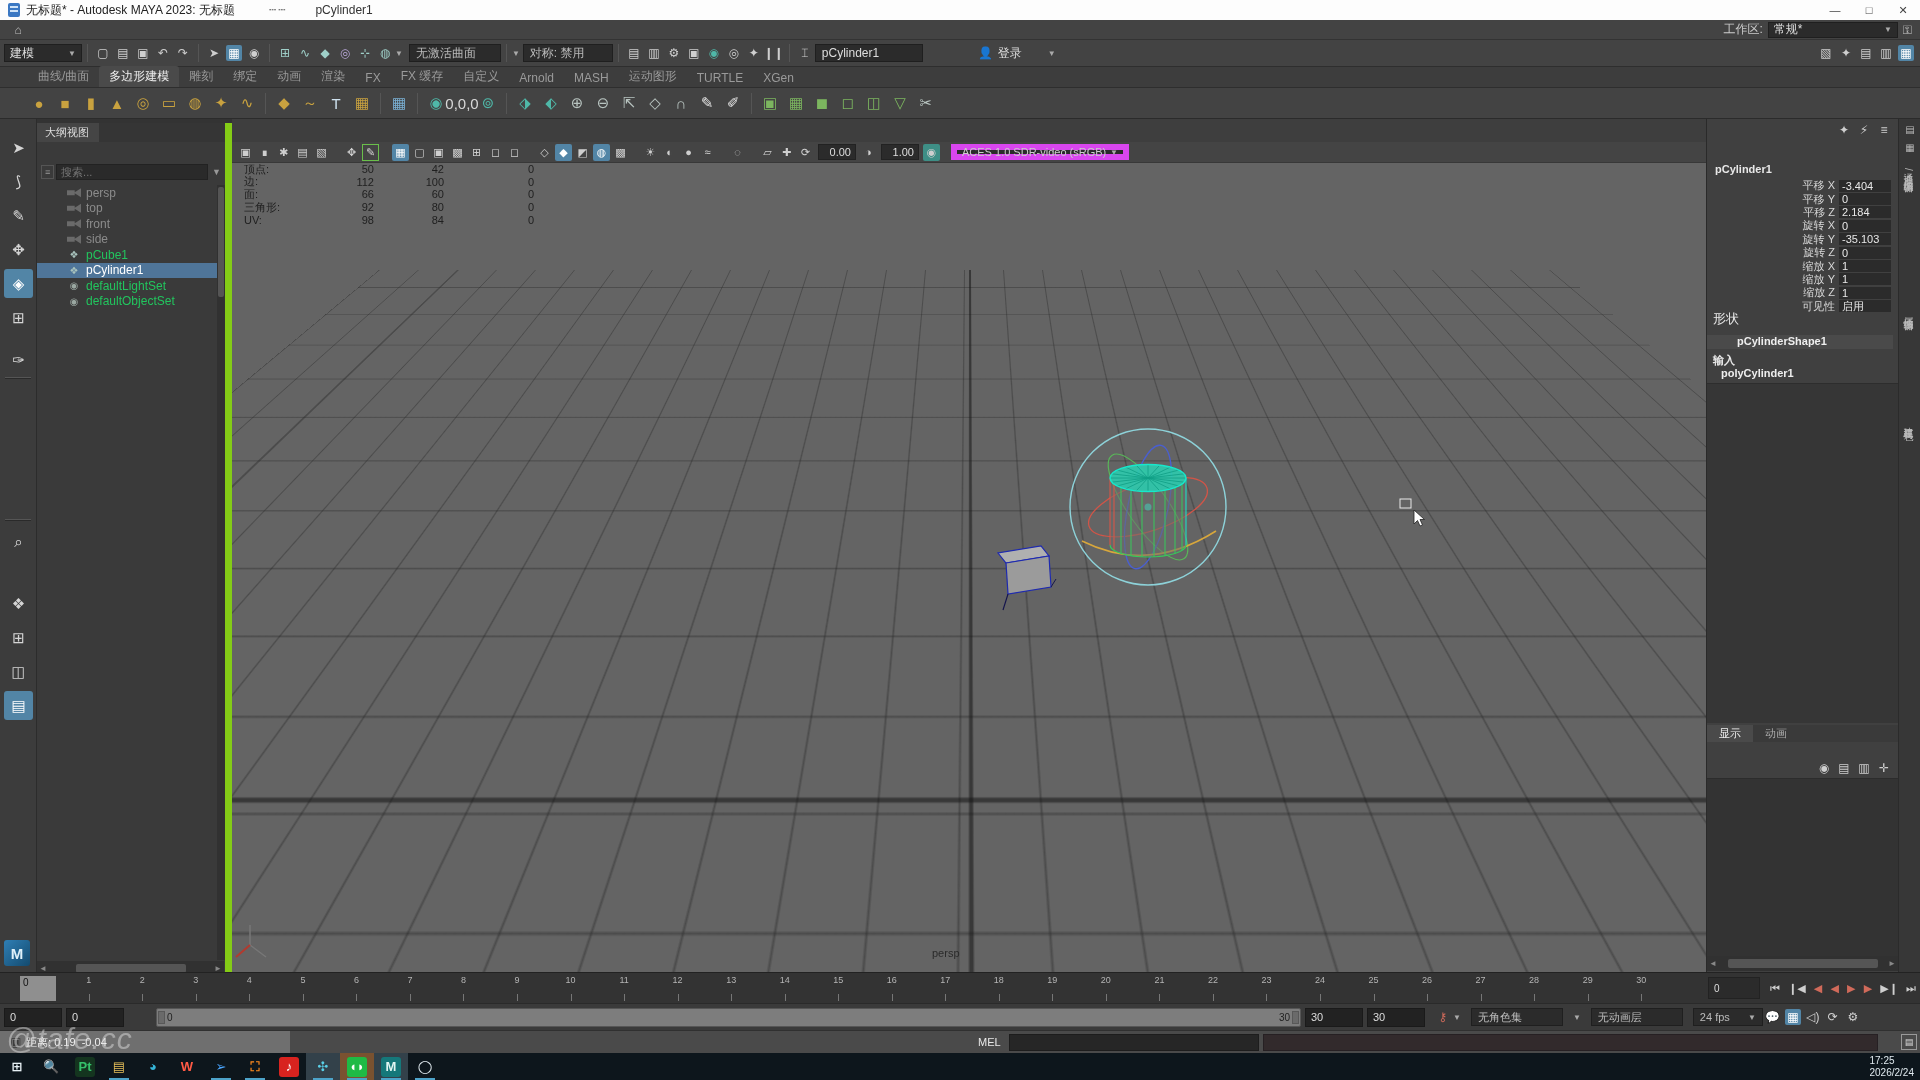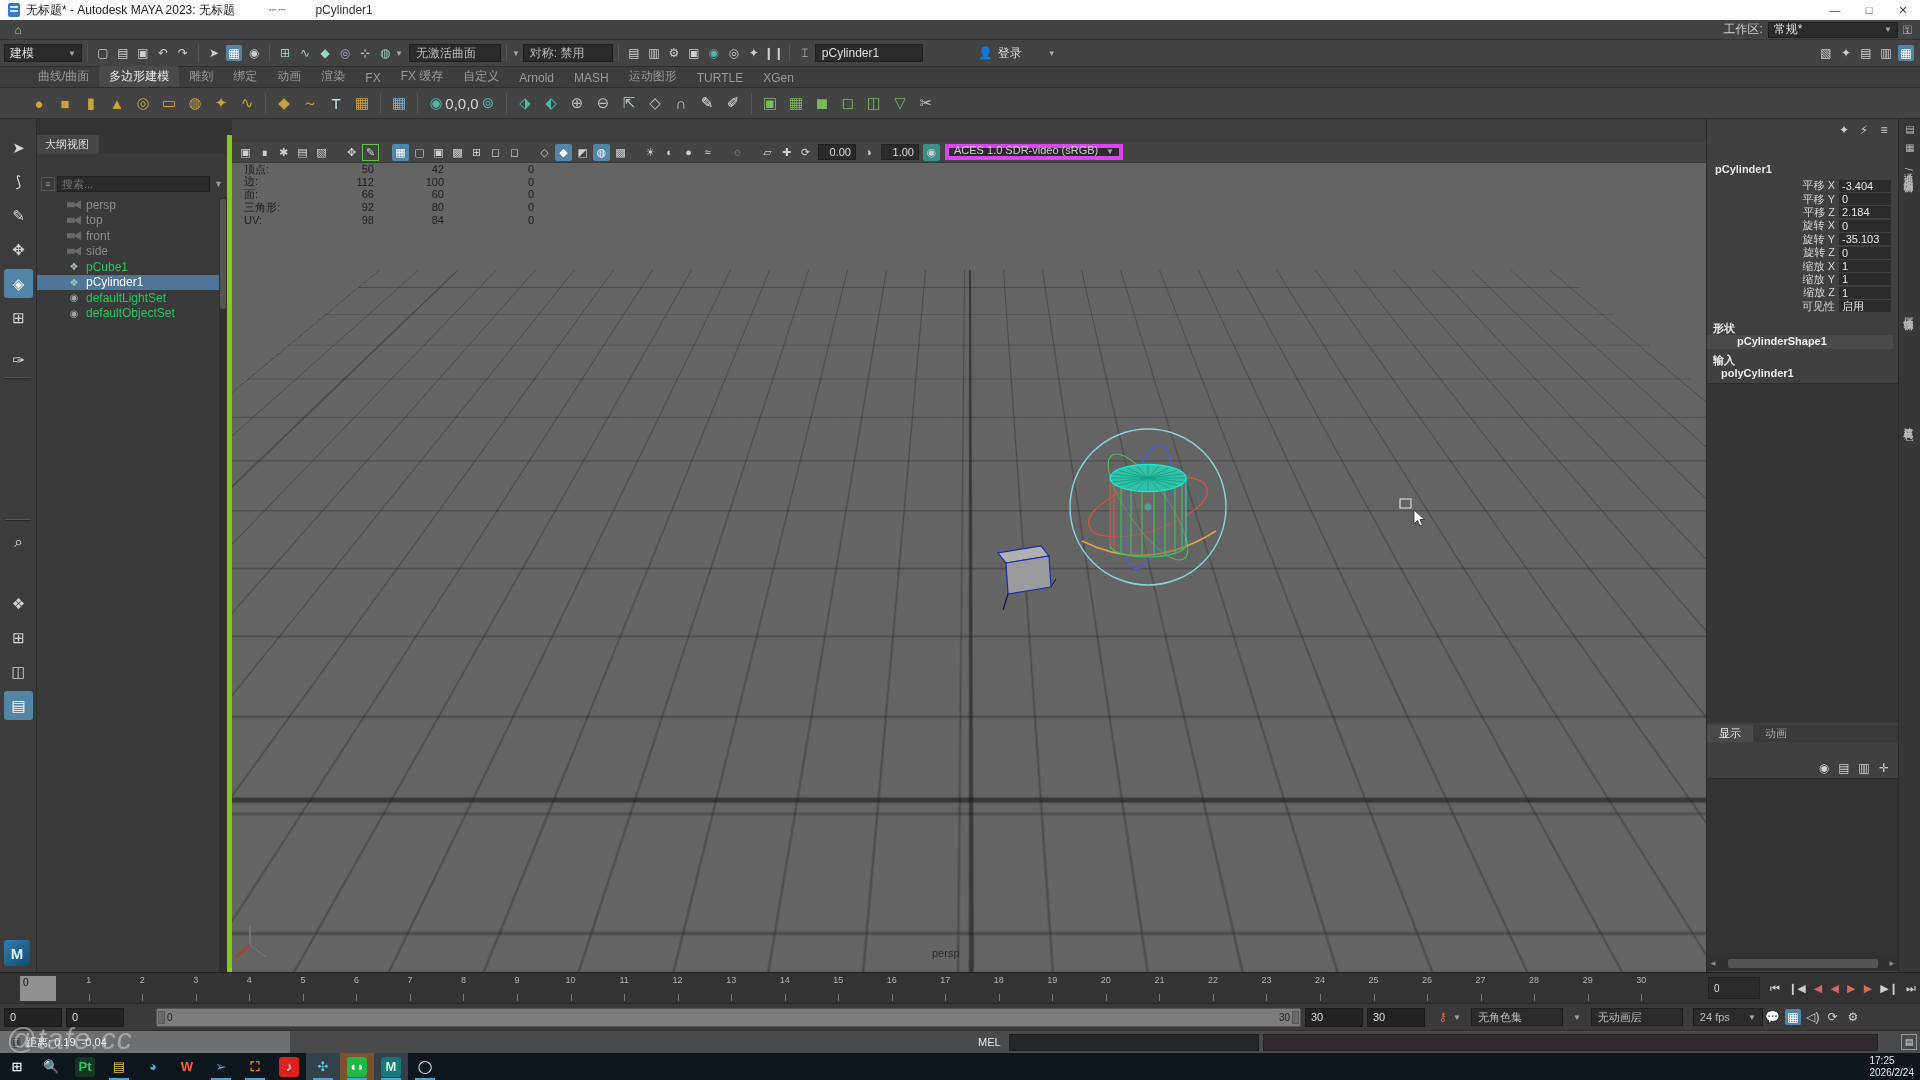--- a/index.html
+++ b/index.html
@@ -40,21 +40,21 @@
   #shelficons .sic{width:24px;height:24px;display:flex;align-items:center;justify-content:center;font-size:15px;color:var(--c,#c9a23f);margin:0 1px}
   
   #main{left:0;top:119px;width:1920px;height:853px;background:#333}
   
   #toolbox{left:0;top:0;width:37px;height:853px;background:#3c3c3c;border-right:1px solid #2c2c2c}
   #toolbox .tool{position:absolute;left:4px;width:29px;height:29px;display:flex;align-items:center;justify-content:center;color:#d5d5d5;font-size:15px;border-radius:3px}
   #toolbox .tool.active{background:#5285a6;color:#fff}
   .tb-sep{position:absolute;left:5px;width:26px;height:2px;background:#555;border-bottom:1px solid #2a2a2a}
   #maya-logo{position:absolute;left:4px;bottom:6px;width:26px;height:26px;background:linear-gradient(135deg,#2f7fb5,#134a6e);color:#dff1fa;display:flex;align-items:center;justify-content:center;font-weight:bold;font-size:15px;border-radius:3px}
   
-  #outliner{left:37px;top:16px;width:195px;height:853px;background:#3a3a3a;border-right:5px solid #84cc16}
+  #outliner{left:37px;top:4px;width:195px;height:853px;background:#3a3a3a;border-right:7px solid #84cc16}
   #outl-header{height:19px;background:#353535;display:flex;align-items:flex-end}
   #outl-header span{background:#454545;padding:2px 10px 2px 8px;font-size:11px;color:#ddd}
   #outl-menus{height:19px;display:flex;align-items:center;font-size:11px;color:#ccc}
   #outl-menus span{padding:0 8px}
   #outl-search{height:22px;display:flex;align-items:center;padding:0 4px}
   #outl-search .sbtn{width:14px;height:14px;border:1px solid #555;margin-right:2px;color:#999;font-size:9px;display:flex;align-items:center;justify-content:center}
   #outl-search input{flex:1;height:16px;background:#2a2a2a;border:1px solid #222;color:#999;font-size:11px;padding:0 4px;font-family:inherit}
   #outl-search .caret{color:#999;margin-left:4px;font-size:9px}
   #outl-list{position:absolute;left:0;top:62px;right:8px;bottom:16px;overflow:hidden}
   .outl-item{position:relative;height:15.5px;display:flex;align-items:center;padding-left:30px;font-size:12px;color:#22c55e;white-space:nowrap}
@@ -72,21 +72,21 @@
   
   #viewport{left:232px;top:0;width:1474px;height:853px;background:#646464;overflow:hidden}
   #vp-menubar{position:absolute;left:0;top:0;width:100%;height:23px;background:#3e3e3e;display:flex;align-items:center;font-size:12px;color:#ddd;z-index:5}
   #vp-menubar span{padding:0 10px}
   #vp-iconbar{position:absolute;left:0;top:23px;width:100%;height:21px;background:#444;border-bottom:1px solid #383838;display:flex;align-items:center;z-index:5;padding-left:4px}
   #vp-iconbar .ic{width:17px;height:17px;font-size:11px;margin:0 1px}
   #vp-iconbar .ic.green{border:1px solid #6abf4b}
   #vp-iconbar .ic.active{background:#5285a6}
   #vp-iconbar .ic.teal{background:#3e8f86;border-radius:2px}
   .vp-num{background:#2b2b2b;border:1px solid #222;height:16px;width:38px;display:flex;align-items:center;justify-content:flex-end;padding:0 4px;color:#ddd;font-size:11px;margin:0 3px}
-  #vp-colorspace{background:#2b2b2b;border:4px solid #d946ef;height:16px;width:178px;display:flex;align-items:flex-end;justify-content:space-between;padding:0 5px;color:#ccc;font-size:11px;margin-left:4px}
+  #vp-colorspace{background:#2b2b2b;border:6px solid #d946ef;height:16px;width:178px;display:flex;align-items:center;justify-content:space-between;padding:0 5px;color:#ccc;font-size:11px;margin-left:10px}
   #grid-wrap{position:absolute;left:0;top:44px;right:0;bottom:0;overflow:hidden}
   #grid3d{position:absolute;left:50%;top:107px;width:1180px;height:1500px;margin-left:-590px;transform-origin:50% 0;transform:perspective(700px) rotateX(55deg);
     background-image:
       repeating-linear-gradient(90deg, rgba(42,42,42,.42) 0 1.5px, transparent 1.5px 39px),
       repeating-linear-gradient(0deg, rgba(42,42,42,.42) 0 1.5px, transparent 1.5px 42px);}
   #grid3d .axis-x{position:absolute;left:0;right:0;top:29.5%;height:2px;background:rgba(20,20,20,.55)}
   #grid3d .axis-y{position:absolute;top:0;bottom:0;left:50%;width:2px;background:rgba(20,20,20,.55)}
   #vp-hud{position:absolute;left:12px;top:44px;z-index:4;font-size:11px;color:#1a1a1a}
   .hud-row{display:flex;height:12.6px;align-items:center}
   .hud-row .hl{width:60px;color:#1f1f1f}
@@ -96,21 +96,21 @@
   
   #rightpanel{left:1706px;top:0;width:192px;height:853px;background:#404040;border-left:1px solid #2a2a2a}
   #rp-topicons{position:absolute;right:4px;top:3px;display:flex}
   #rp-menus{position:absolute;left:0;top:24px;width:100%;display:flex;font-size:11px;color:#ddd}
   #rp-menus span{padding:0 7px}
   #rp-object{position:absolute;left:8px;top:44px;font-size:11px;font-weight:bold;color:#e8e8e8}
   #rp-attrs{position:absolute;left:0;top:60px;width:100%}
   .attr-row{display:flex;height:13.4px;align-items:center;font-size:11px}
   .attr-row .al{width:132px;text-align:right;color:#d8d8d8;padding-right:4px}
   .attr-row .av{width:52px;background:#2b2b2b;height:12px;color:#e8e8e8;padding:0 3px;display:flex;align-items:center}
-  #rp-shape-h{position:absolute;left:6px;top:202px;font-size:11px;font-weight:bold;color:#e8e8e8}
+  #rp-shape-h{position:absolute;left:6px;top:191px;font-size:13px;font-weight:normal;color:#e8e8e8}
   #rp-shape{position:absolute;left:0;top:216px;width:186px;height:14px;background:#4a4a4a;font-size:11px;font-weight:bold;color:#eee;padding-left:30px}
   #rp-inputs-h{position:absolute;left:6px;top:234px;font-size:11px;font-weight:bold;color:#e8e8e8}
   #rp-input{position:absolute;left:14px;top:248px;font-size:11px;font-weight:bold;color:#eee}
   #rp-dark{position:absolute;left:0;top:264px;width:191px;height:340px;background:#363636;border-top:1px solid #2d2d2d}
   #layer-tabs{position:absolute;left:0;top:606px;width:191px;height:17px;background:#3a3a3a;display:flex;align-items:flex-end;font-size:11px}
   #layer-tabs .ltab{padding:1px 12px;color:#aaa}
   #layer-tabs .ltab.active{background:#4a4a4a;color:#eee}
   #layer-menus{position:absolute;left:0;top:623px;width:191px;height:17px;display:flex;align-items:center;font-size:11px;color:#ccc}
   #layer-menus span{padding:0 7px}
   #layer-icons{position:absolute;right:4px;top:641px;display:flex}

